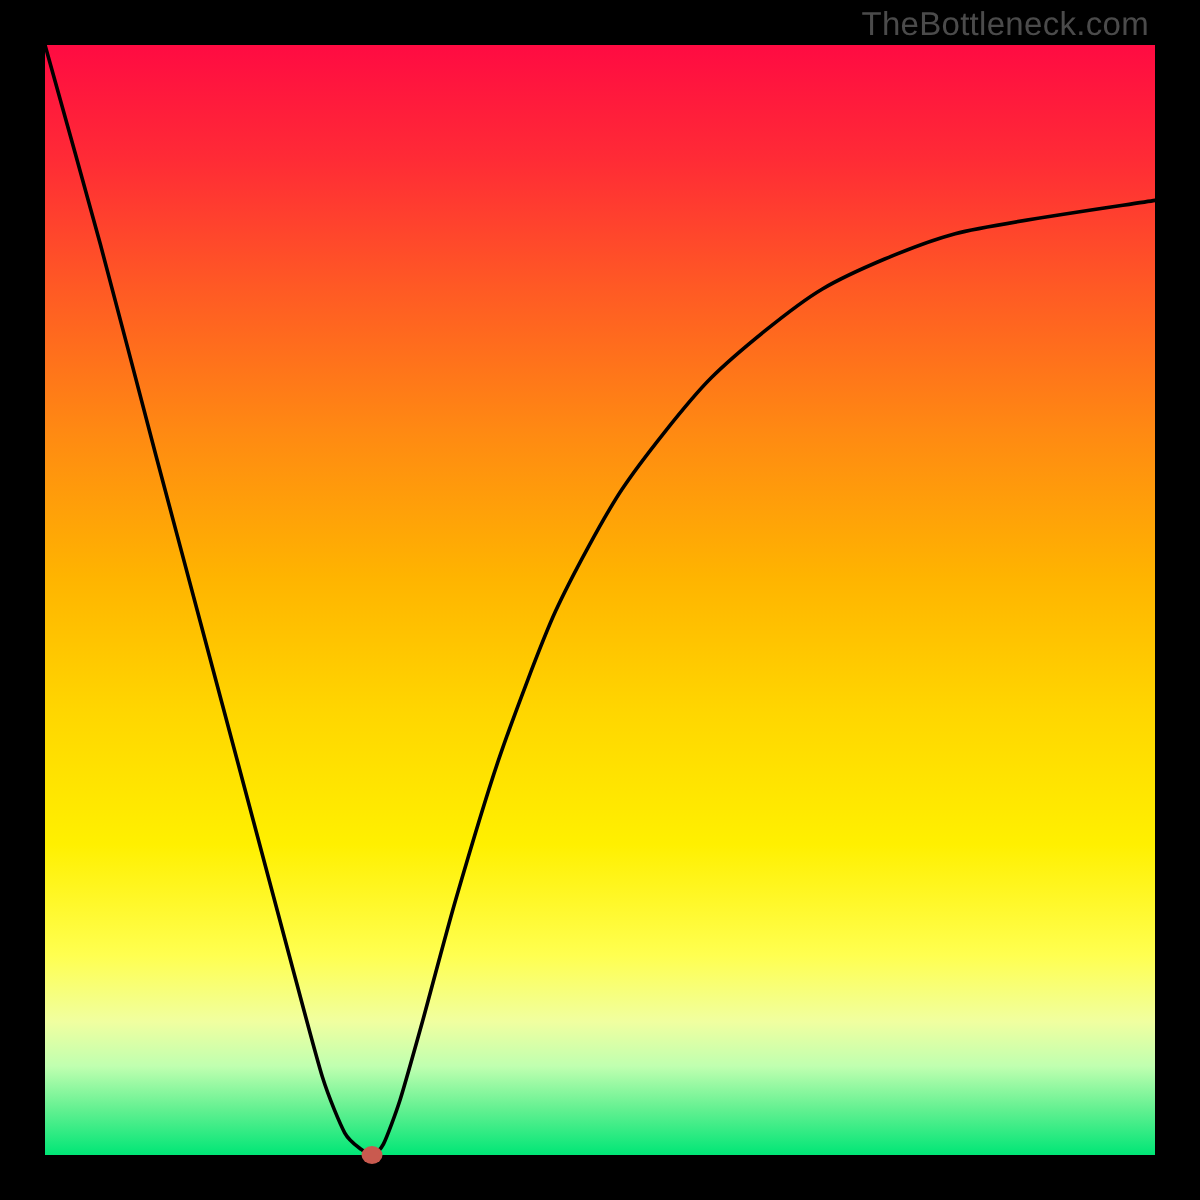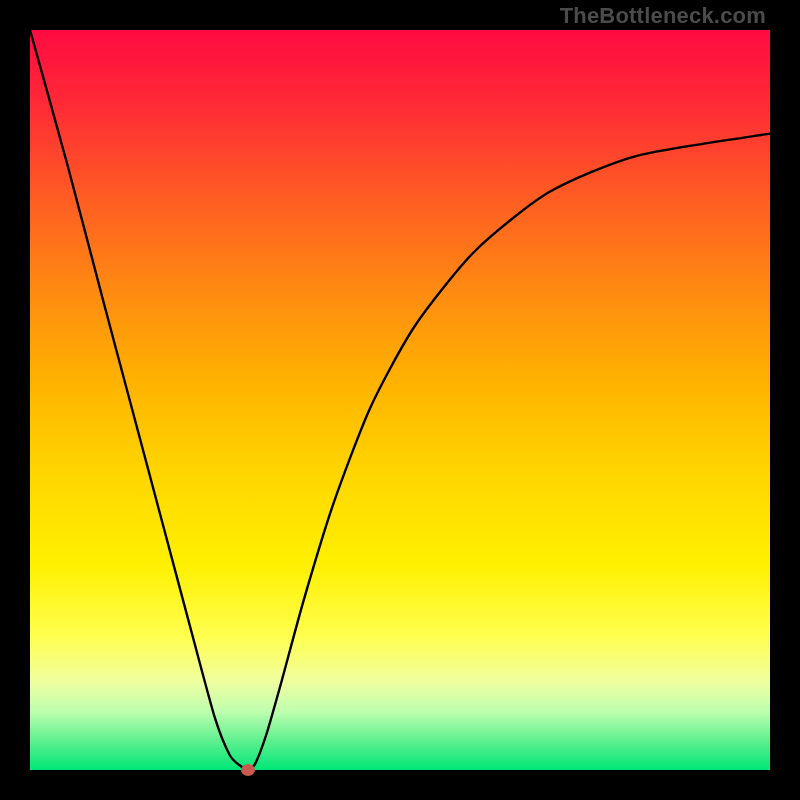--- a/index.html
+++ b/index.html
@@ -30,21 +30,21 @@
       #60f090 96%,
       #00e676 100%
     );
   }
   .watermark {
     position: absolute;
     top: 3px;
     right: 34px;
     font-family: Arial, Helvetica, sans-serif;
     font-size: 22px;
-    font-weight: 700;
+    font-weight: 400;
     color: #4b4b4b;
     letter-spacing: 0.2px;
   }
   svg.curve {
     position: absolute;
     left: 0;
     top: 0;
     width: 740px;
     height: 740px;
     overflow: visible;

